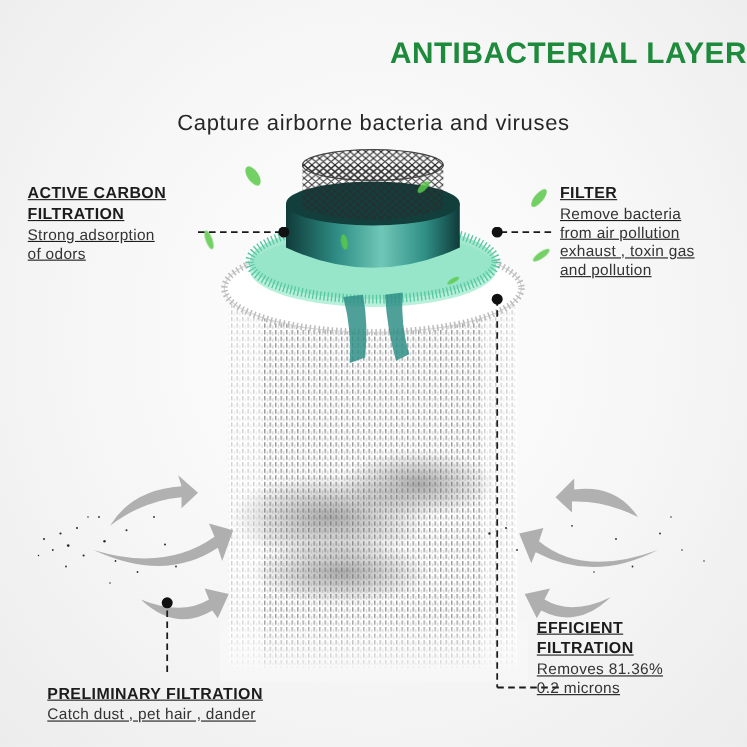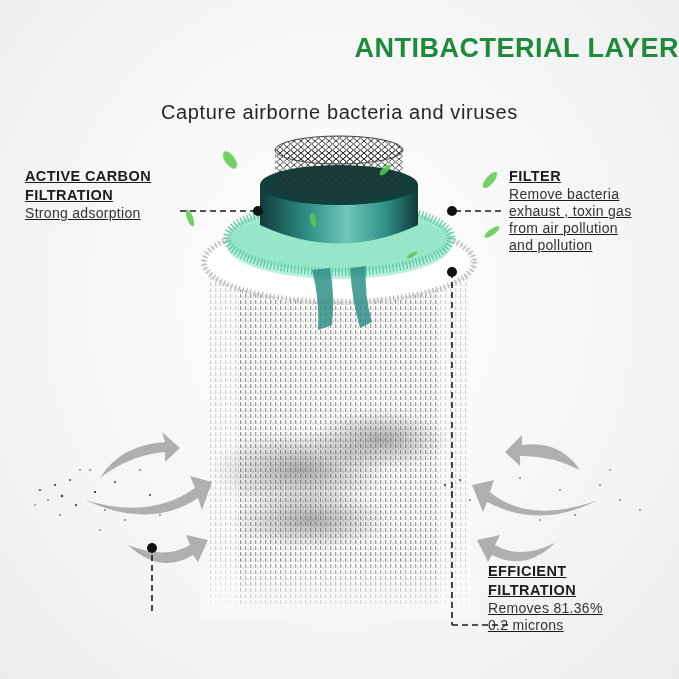--- a/index.html
+++ b/index.html
@@ -170,30 +170,35 @@
     </g>
   </svg>
 
   <div class="title">ANTIBACTERIAL LAYER</div>
   <div class="subtitle">Capture airborne bacteria and viruses</div>
 
   <div class="label" style="left:25px; top:167px;">
     <span class="h">ACTIVE CARBON</span>
     <span class="h">FILTRATION</span>
     <span class="d">Strong adsorption</span>
+    <span class="d">of odors</span>
   </div>
 
   <div class="label" style="left:509px; top:167px;">
     <span class="h">FILTER</span>
     <span class="d">Remove bacteria</span>
+    <span class="d">from air pollution</span>
     <span class="d">exhaust , toxin gas</span>
-    <span class="d">from air pollution</span>
     <span class="d">and pollution</span>
   </div>
 
   <div class="label" style="left:488px; top:562px;">
     <span class="h">EFFICIENT</span>
     <span class="h">FILTRATION</span>
     <span class="d">Removes 81.36%</span>
     <span class="d">0.2 microns</span>
   </div>
 
+  <div class="label" style="left:43px; top:622px;">
+    <span class="h">PRELIMINARY FILTRATION</span>
+    <span class="d">Catch dust , pet hair , dander</span>
+  </div>
 </div>
 
 </body></html>

